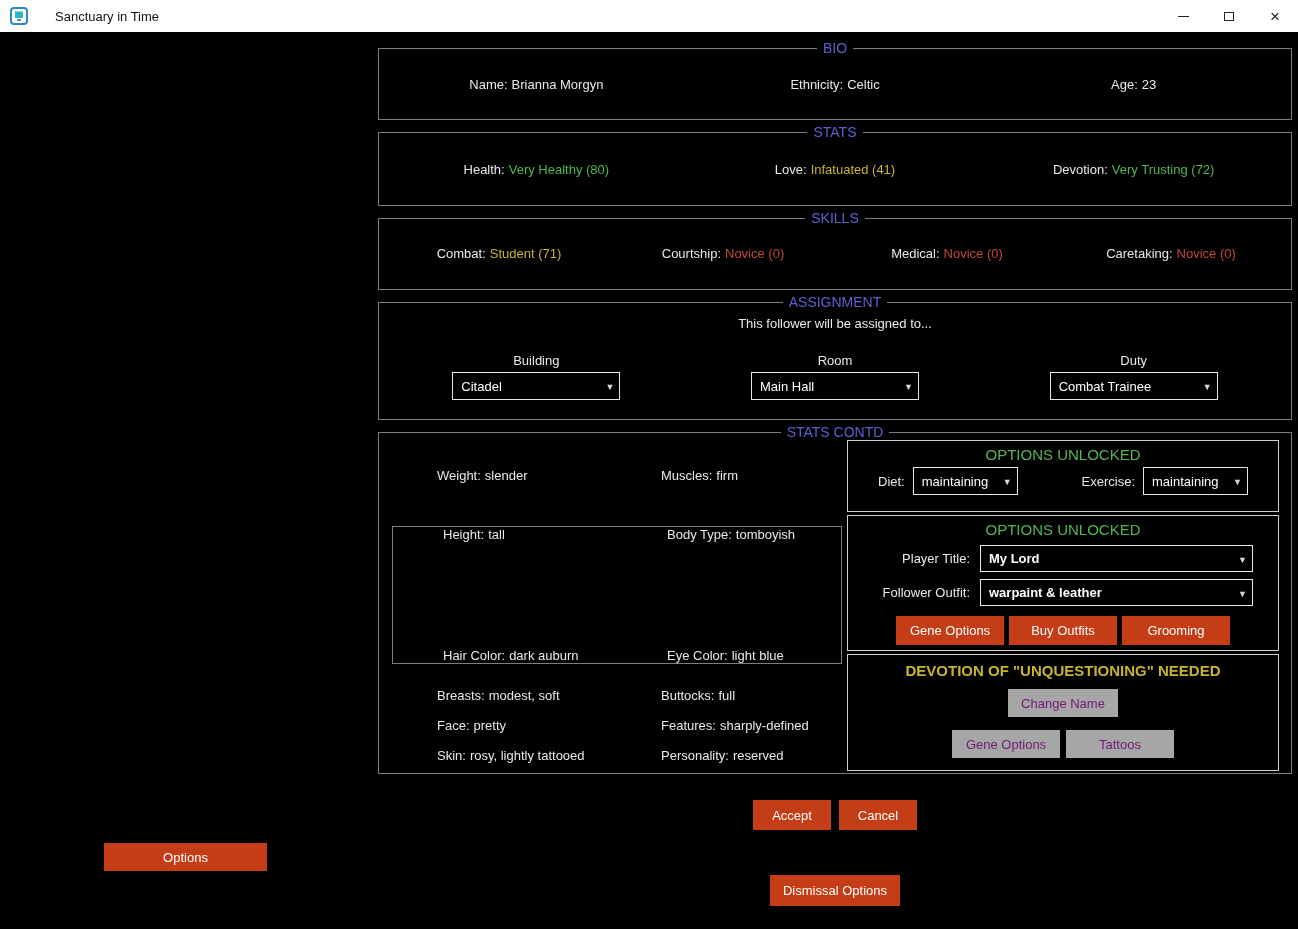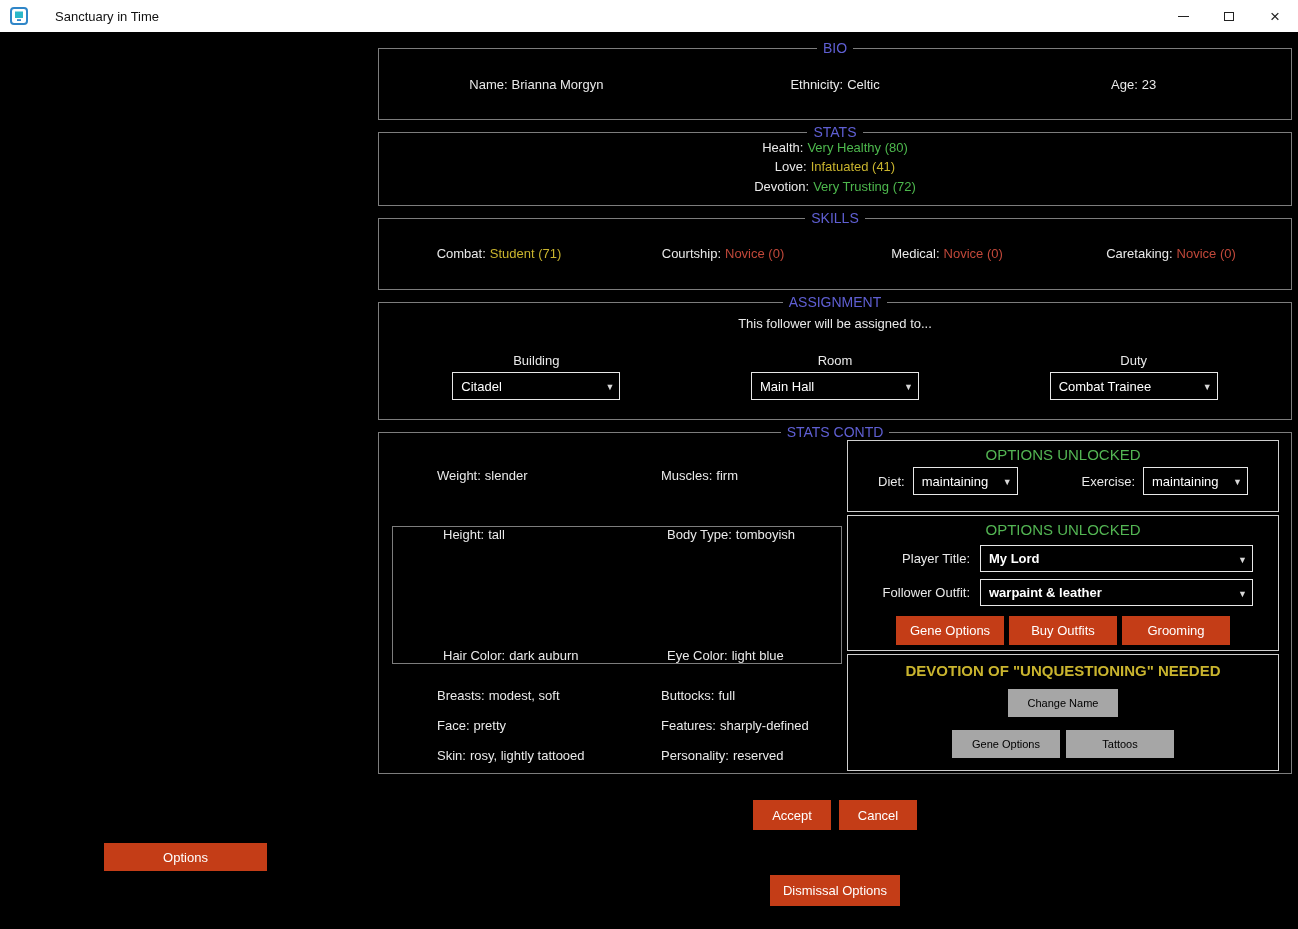--- a/index.html
+++ b/index.html
@@ -23,21 +23,21 @@
   legend.legend { margin:0 auto; padding:0 6px; color:#5f5fd3; font-size:14px; }
 
   .panel-bio { height:80px; }
   .panel-stats { height:82px; }
   .panel-skills { height:80px; }
   .panel-assign { height:126px; }
   .panel-sc { height:350px; padding:0 2px; }
 
   .frow { display:flex; align-items:center; }
   .panel-bio .frow { height:56px; }
-  .panel-stats .frow { height:58px;flex-direction:column; }
+  .panel-stats .frow { height:58px; }
   .panel-skills .frow { height:54px; }
   .frow .field { flex:1; text-align:center; white-space:nowrap; }
   .val { margin-left:4px; }
 
   
   .assign-intro { text-align:center; margin-top:6px; }
   .assign-row { display:flex; margin-top:22px; }
   .assign-group { flex:1; display:flex; flex-direction:column; align-items:center; }
   .assign-label { margin-bottom:4px; }
 
@@ -71,21 +71,21 @@
 
   .diet-row { display:flex; align-items:center; justify-content:space-between; padding:0 30px; margin-top:4px; }
   .diet-group { display:flex; align-items:center; }
   .diet-group .lbl { margin-right:8px; }
 
   .form-row { display:flex; align-items:center; padding-left:12px; margin-top:7px; }
   .form-lbl { width:110px; text-align:right; margin-right:10px; white-space:nowrap; }
 
   .btn-row { display:flex; justify-content:center; margin-top:10px; }
   .rbtn { background:#c43d17; color:#fff; border:0; font-family:"Liberation Sans",sans-serif; font-size:13px; cursor:pointer; }
-  .gbtn { background:#a6a6a6; color:#000000; border:0; font-family:"Liberation Sans",sans-serif; font-size:11px; }
+  .gbtn { background:#a6a6a6; color:#701a75; border:0; font-family:"Liberation Sans",sans-serif; font-size:13px; }
   .outfit-btn { width:108px; height:29px; margin:0 2.5px; }
   .devotion-btn-1 { width:110px; height:28px; }
   .devotion-btn-2 { width:108px; height:28px; margin:0 3px; }
   .box-devotion .btn-row-2 { margin-top:13px; }
 
   
   .accept-row { display:flex; justify-content:center; margin-top:26px; }
   .btn-accept, .btn-cancel { width:78px; height:30px; margin:0 4px; }
   .dismiss-row { display:flex; justify-content:center; margin-top:45px; }
   .btn-dismiss { width:130px; height:31px; }

